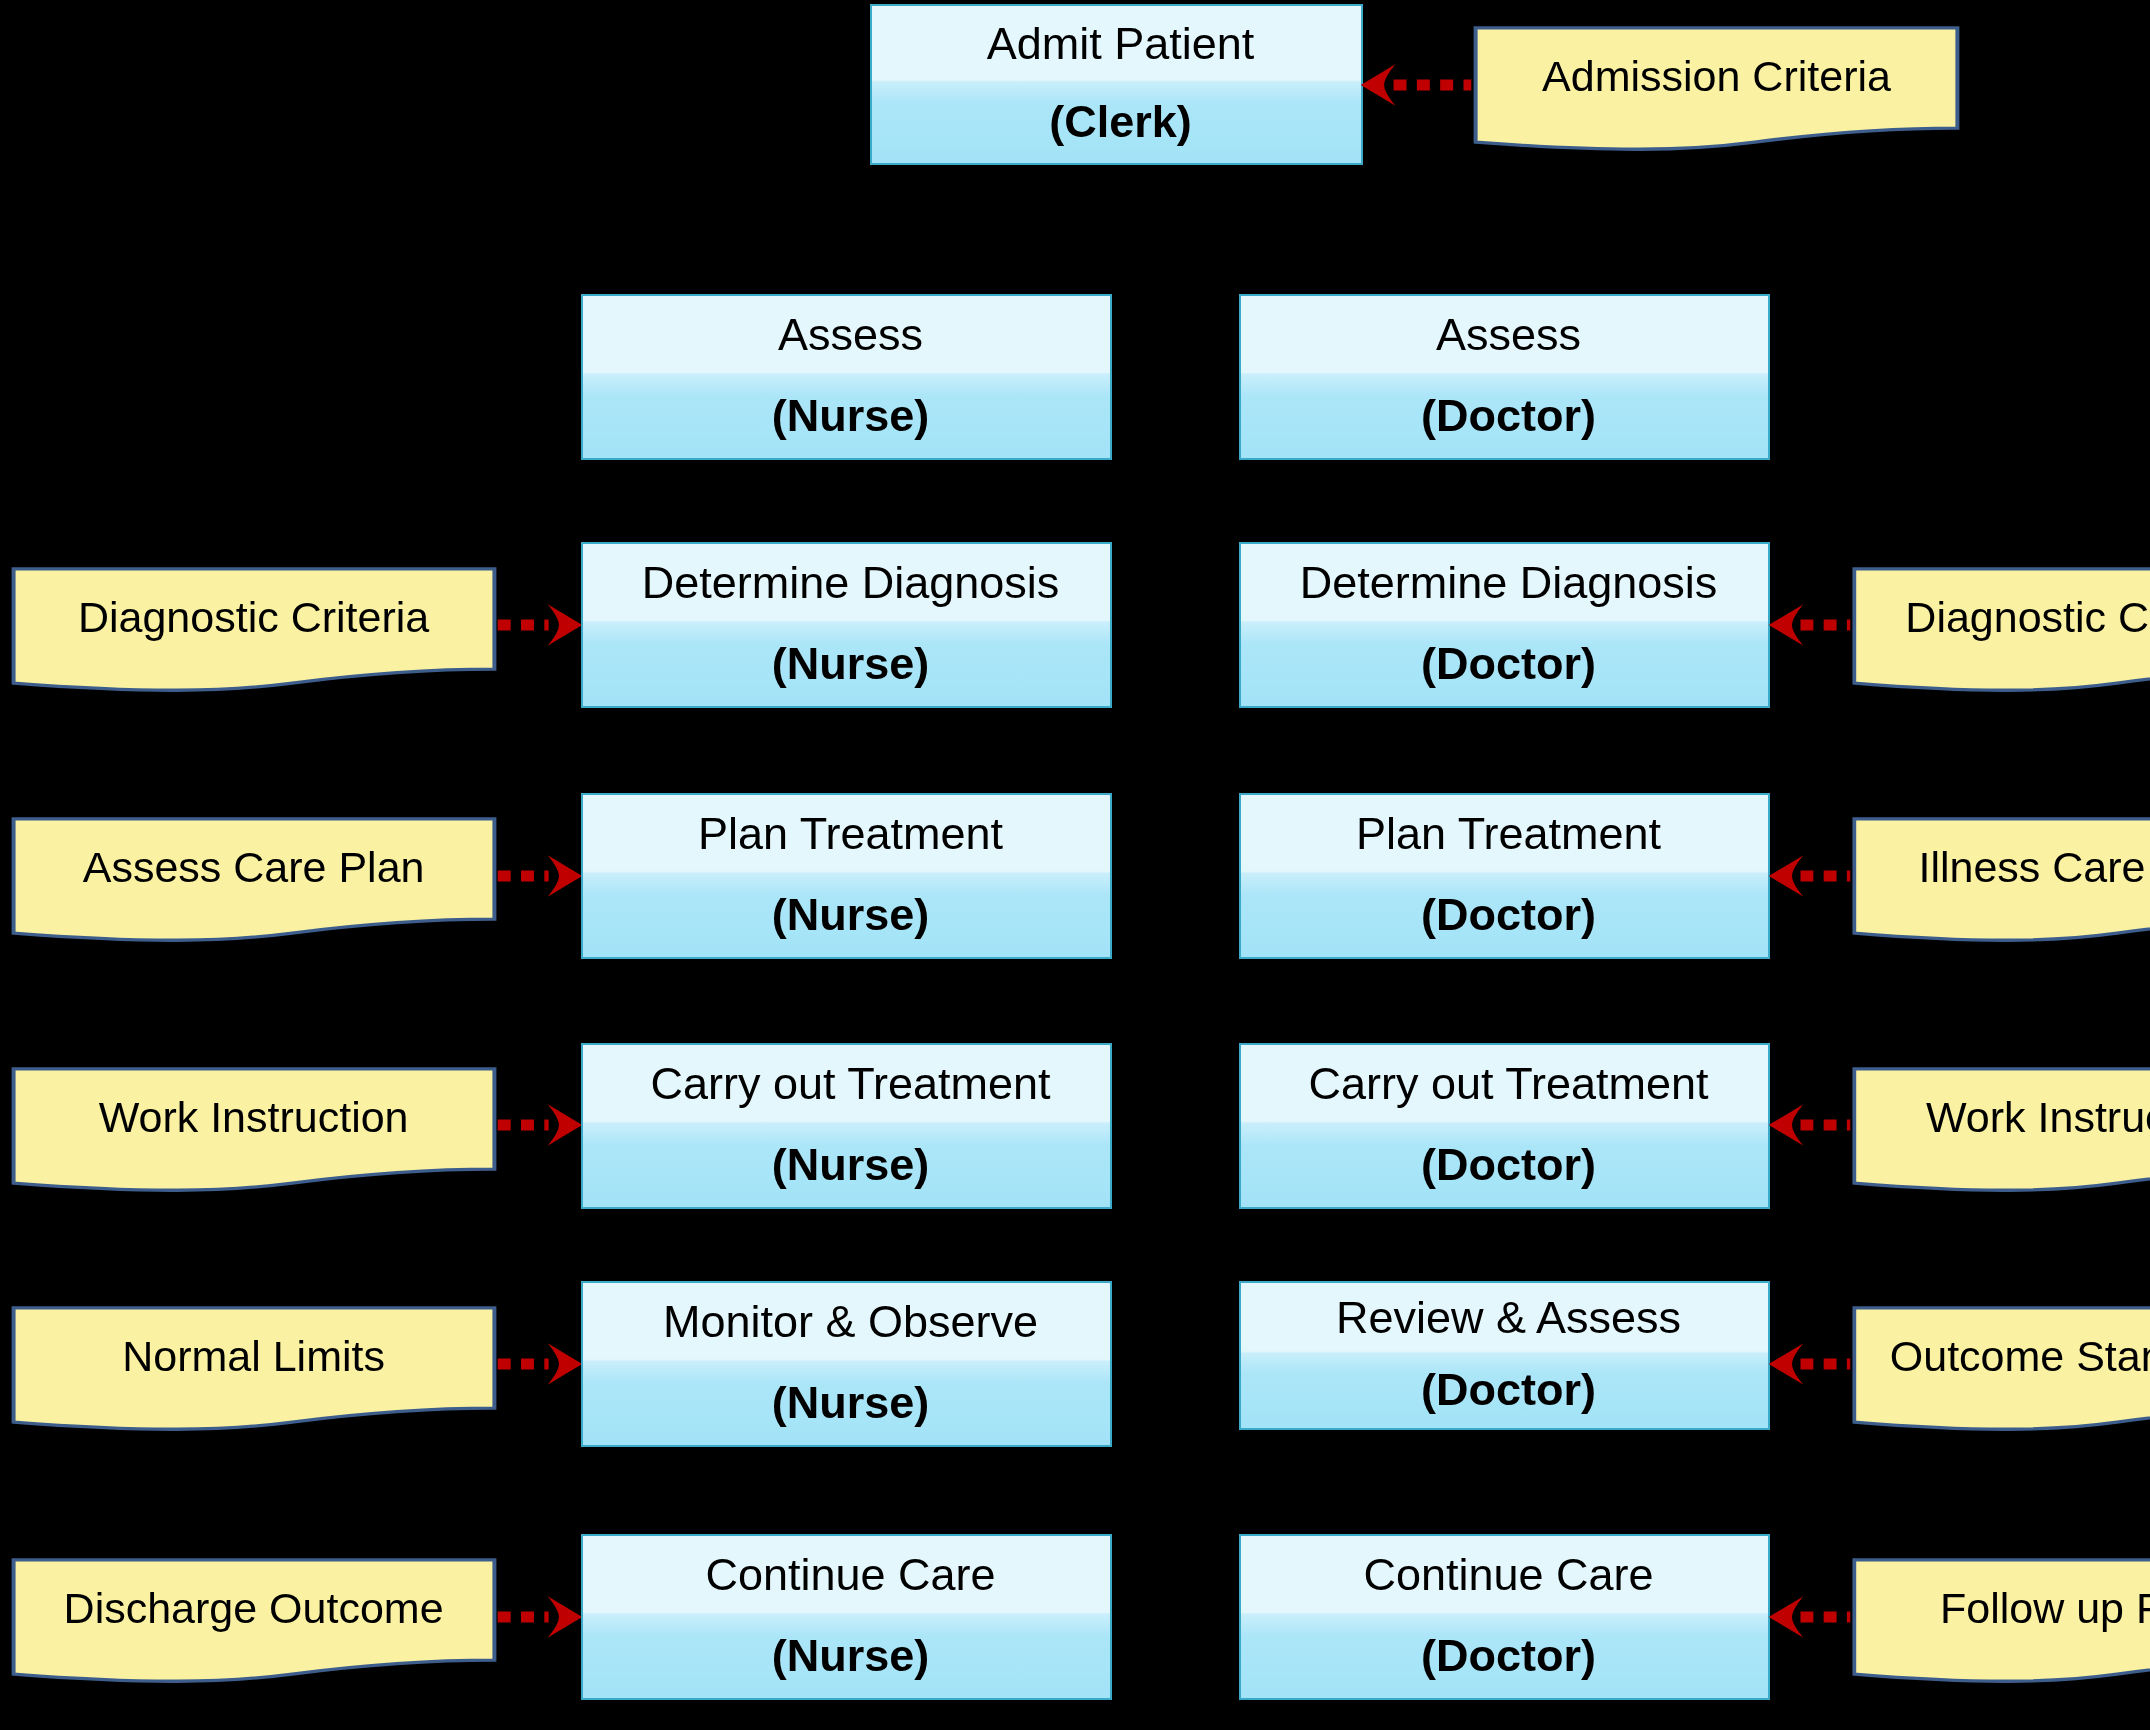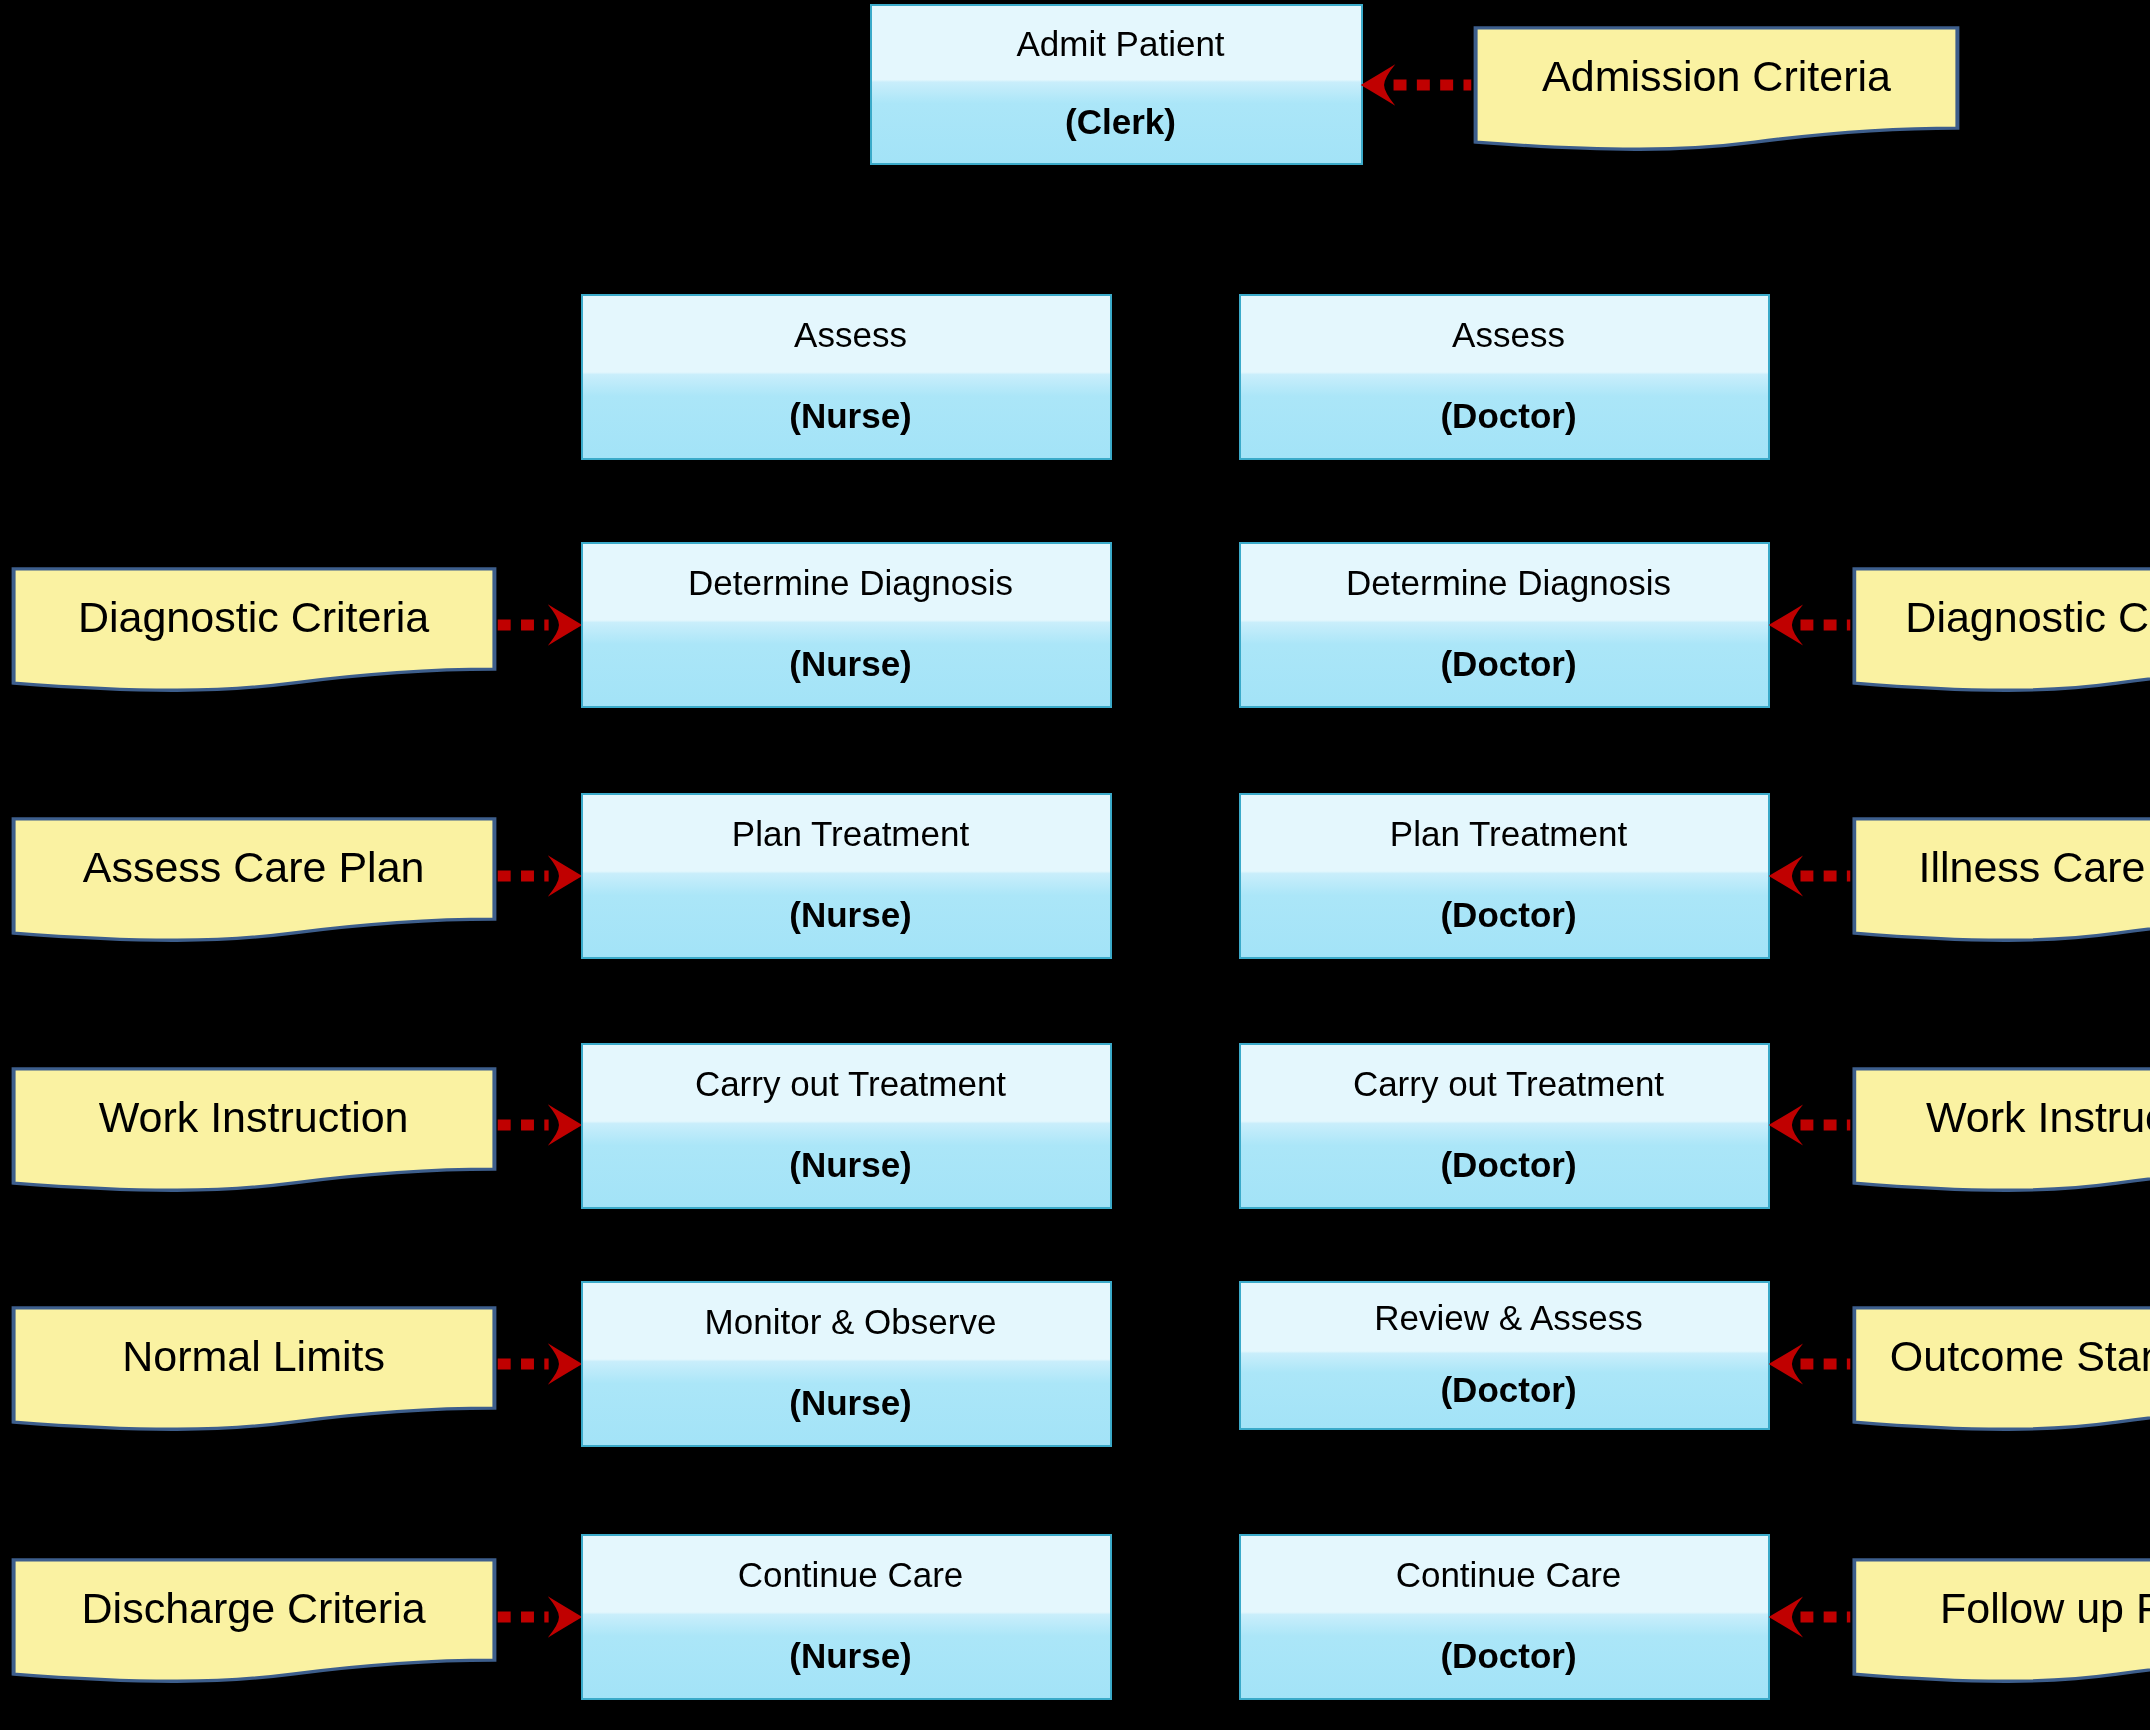--- a/index.html
+++ b/index.html
@@ -23,21 +23,21 @@
     position:absolute;
     border:2.2px solid var(--box-border);
     background:linear-gradient(180deg,
       var(--box-top-fill) 0%,var(--box-top-fill) 47%,
       var(--box-mid-fill) 48.5%,
       #abe6f8 62%,var(--box-bottom-fill) 100%);
     box-sizing:border-box;
   }
   .pbox .l1,.pbox .l2{
     position:absolute;left:8px;right:0;display:flex;align-items:center;justify-content:center;
-    font-size:35px;line-height:1;white-space:nowrap;
+    font-size:45px;line-height:1;white-space:nowrap;
   }
   .pbox .l1{top:0;height:47%;}
   .pbox .l2{top:47%;height:53%;font-weight:bold;}
   .note{position:absolute;}
   .note svg{position:absolute;left:0;top:0;width:100%;height:100%;}
   .note .nlabel{
     position:absolute;left:0;right:0;top:2%;height:78%;
     display:flex;align-items:center;justify-content:center;
     font-size:43px;line-height:1;white-space:nowrap;
   }
@@ -189,21 +189,21 @@
     <svg viewBox="0 0 320 100" preserveAspectRatio="none">
       <path d="M 3 3 L 317 3 L 317 82 C 270 82 230 86 185 93 C 140 100 90 101 3 93 Z" fill="var(--note-fill)" stroke="var(--note-border)" stroke-width="2.6"></path>
     </svg>
     <div class="nlabel">Outcome Standards</div>
   </div>
 
   <div class="note" style="left:8.6px;top:1556px;width:490px;height:127px">
     <svg viewBox="0 0 320 100" preserveAspectRatio="none">
       <path d="M 3 3 L 317 3 L 317 82 C 270 82 230 86 185 93 C 140 100 90 101 3 93 Z" fill="var(--note-fill)" stroke="var(--note-border)" stroke-width="2.6"></path>
     </svg>
-    <div class="nlabel">Discharge Criteria</div>
+    <div class="nlabel">Discharge Outcome</div>
   </div>
   <svg class="arrow" style="left:496px;top:1591px" width="88" height="52" viewBox="0 0 204 120">
     <line x1="4" y1="60" x2="122" y2="60"></line>
     <path d="M 200 60 Q 156 34 120 12 Q 146 44 146 60 Q 146 76 120 108 Q 156 86 200 60 Z"></path>
   </svg>
   <div class="pbox" style="left:581px;top:1534px;width:531px;height:166px">
     <div class="l1">Continue Care</div>
     <div class="l2">(Nurse)</div>
   </div>
   <div class="pbox" style="left:1239px;top:1534px;width:531px;height:166px">

